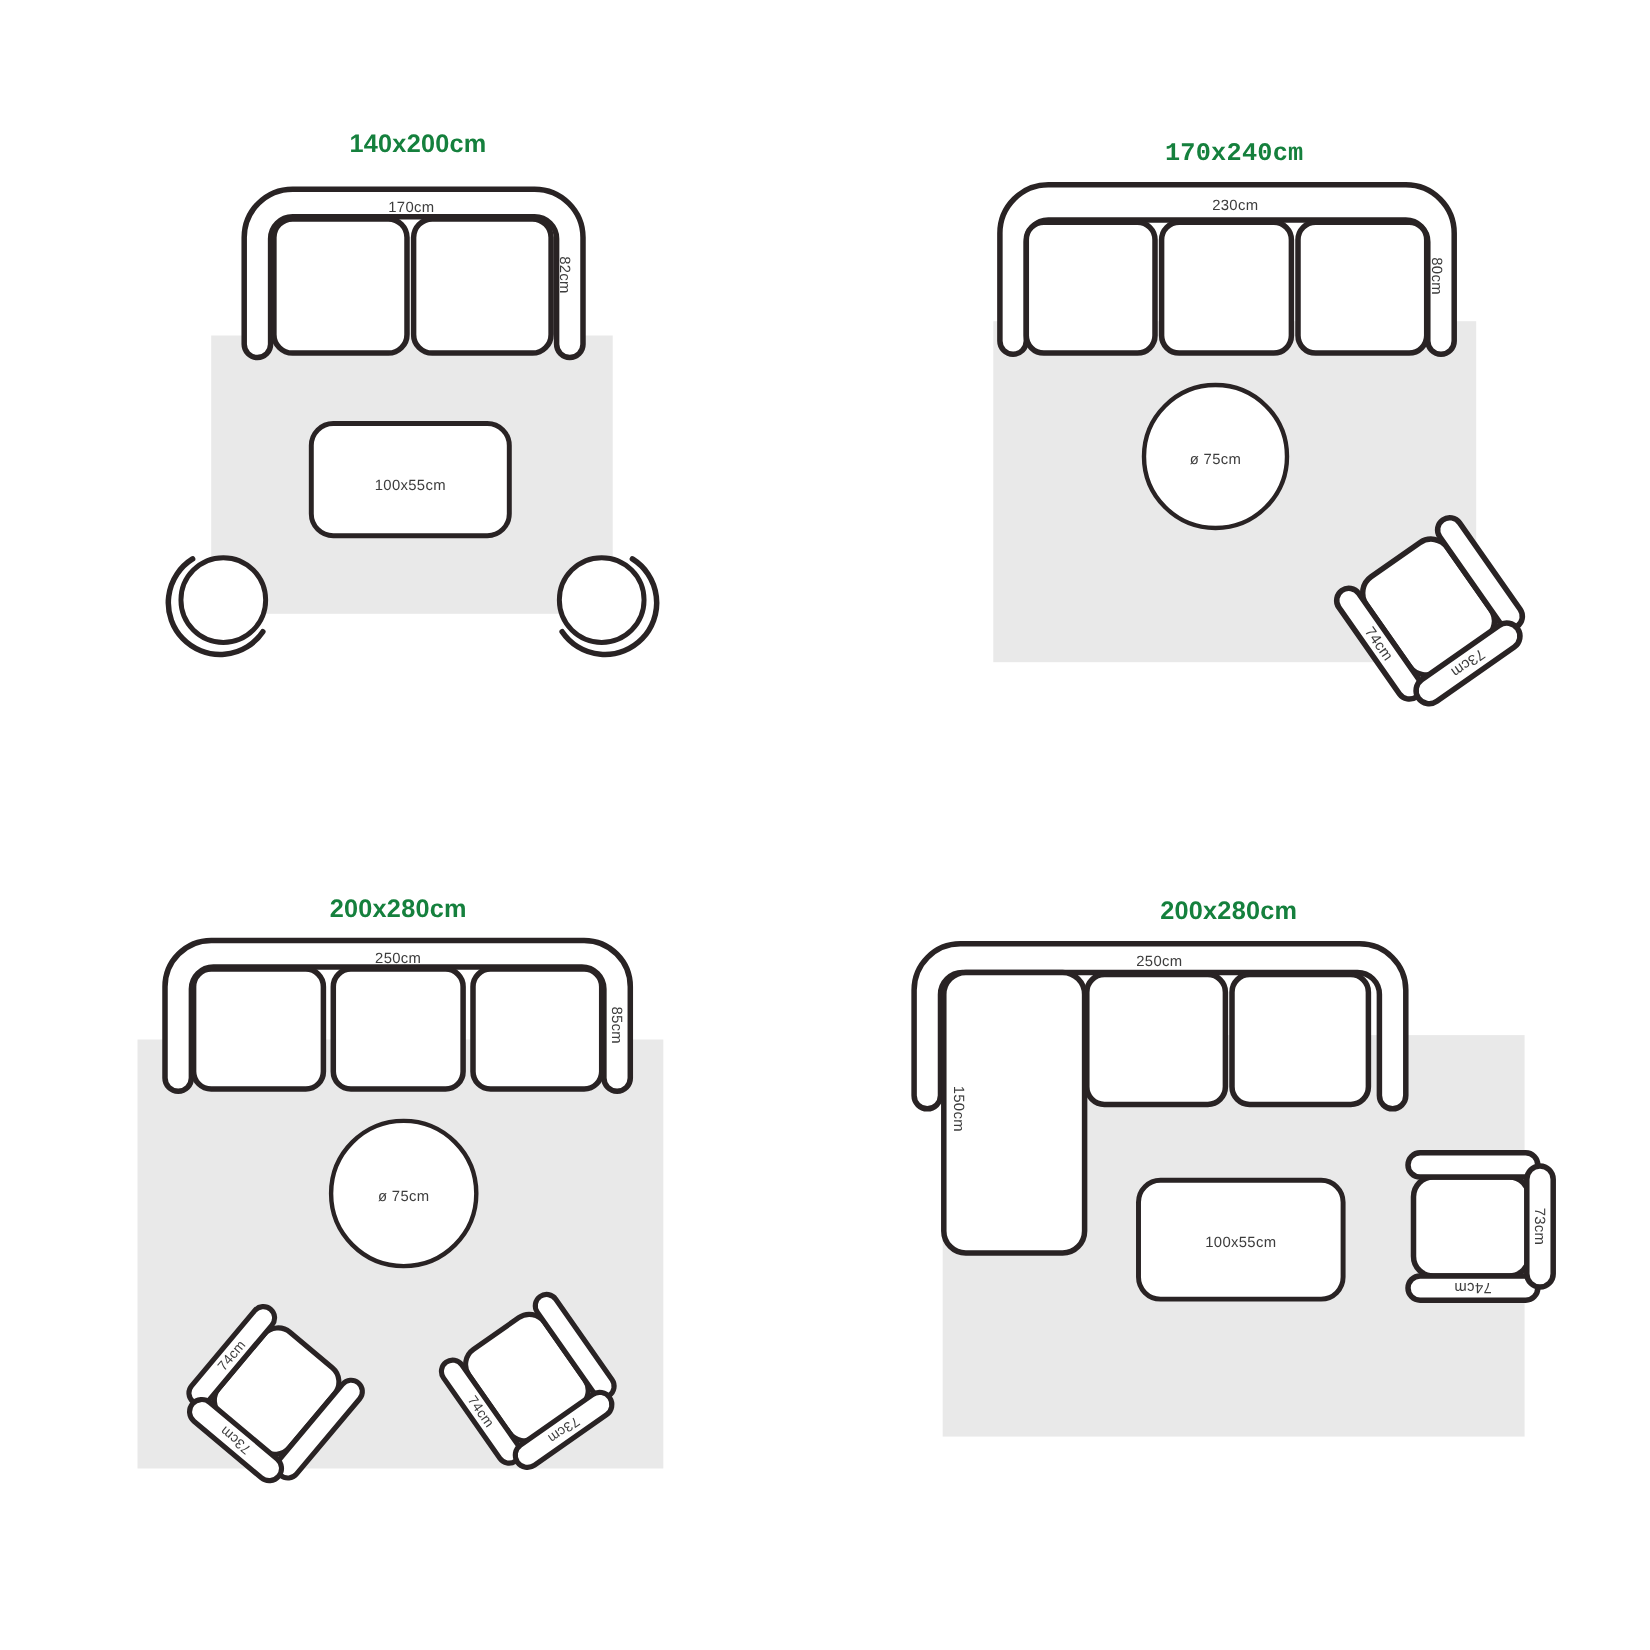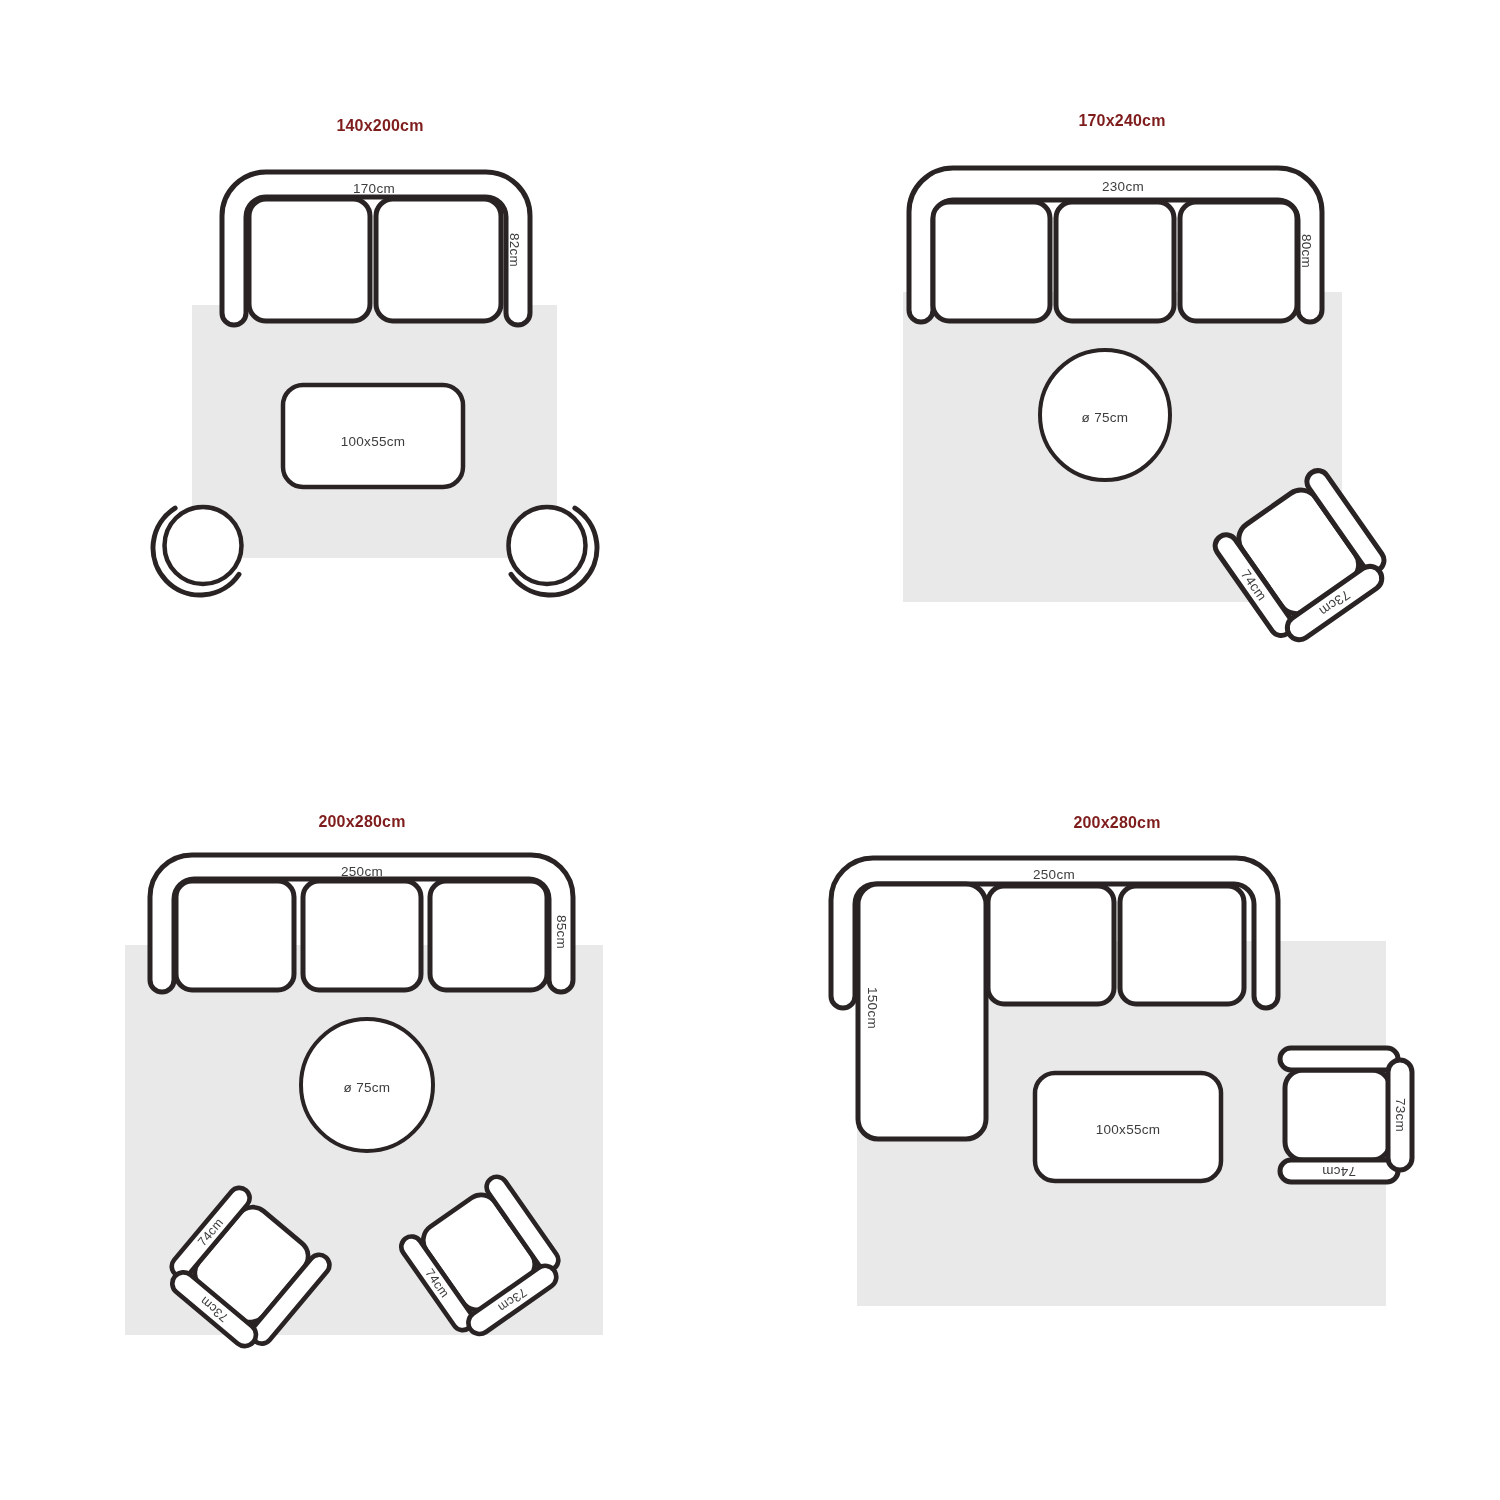--- a/index.html
+++ b/index.html
@@ -2,39 +2,39 @@
 <html><head>
 <meta charset="utf-8">
 <style>
   html,body{margin:0;padding:0;background:#ffffff;}
   body{width:1500px;height:1500px;position:relative;overflow:hidden;
        font-family:"Liberation Sans",sans-serif;}
   .stage{position:absolute;left:0;top:0;width:1500px;height:1500px;}
   .rug{position:absolute;background:#e9e9e9;z-index:1;}
   svg.furniture{position:absolute;left:0;top:0;z-index:2;}
   .panel-title{position:absolute;z-index:3;width:300px;text-align:center;
-       font-weight:700;font-size:16px;color:#7f1d1d;letter-spacing:.2px;}
+       font-weight:700;font-size:23px;color:#15803d;letter-spacing:.2px;}
   .ln{fill:#ffffff;stroke:#292324;stroke-width:5;stroke-linejoin:round;}
   .ln-thin{fill:#ffffff;stroke:#292324;stroke-width:4.5;stroke-linejoin:round;}
   .ring{fill:none;stroke:#292324;stroke-width:5;stroke-linecap:round;}
   text.dim{font-family:"Liberation Sans",sans-serif;font-size:13.5px;fill:#3d3d3d;
        text-anchor:middle;dominant-baseline:central;letter-spacing:.3px;}
 </style>
 </head>
 <body>
 
 <div class="stage">
 
   <div class="rug" style="left:192px;top:305px;width:365px;height:253px;"></div>
   <div class="rug" style="left:903px;top:292px;width:439px;height:310px;"></div>
   <div class="rug" style="left:125px;top:945px;width:478px;height:390px;"></div>
   <div class="rug" style="left:857px;top:941px;width:529px;height:365px;"></div>
 
   <div class="panel-title" style="left:230px;top:117px;">140x200cm</div>
-  <div class="panel-title" style="left:972px;top:112px;">170x240cm</div>
+  <div class="panel-title" style="left:972px;top:126px;font-family:Liberation Mono, monospace;">170x240cm</div>
   <div class="panel-title" style="left:212px;top:813px;">200x280cm</div>
   <div class="panel-title" style="left:967px;top:814px;">200x280cm</div>
 
   <svg class="furniture" width="1500" height="1500" viewBox="0 0 1500 1500">
     <defs>
       <g id="armchair-shape">
         <rect x="-45" y="-60" width="90" height="105" rx="18" class="ln"></rect>
         <rect x="-67" y="-65" width="22" height="118" rx="11" class="ln"></rect>
         <rect x="45" y="-65" width="22" height="118" rx="11" class="ln"></rect>
         <rect x="-55" y="43" width="110" height="24" rx="12" class="ln"></rect>

